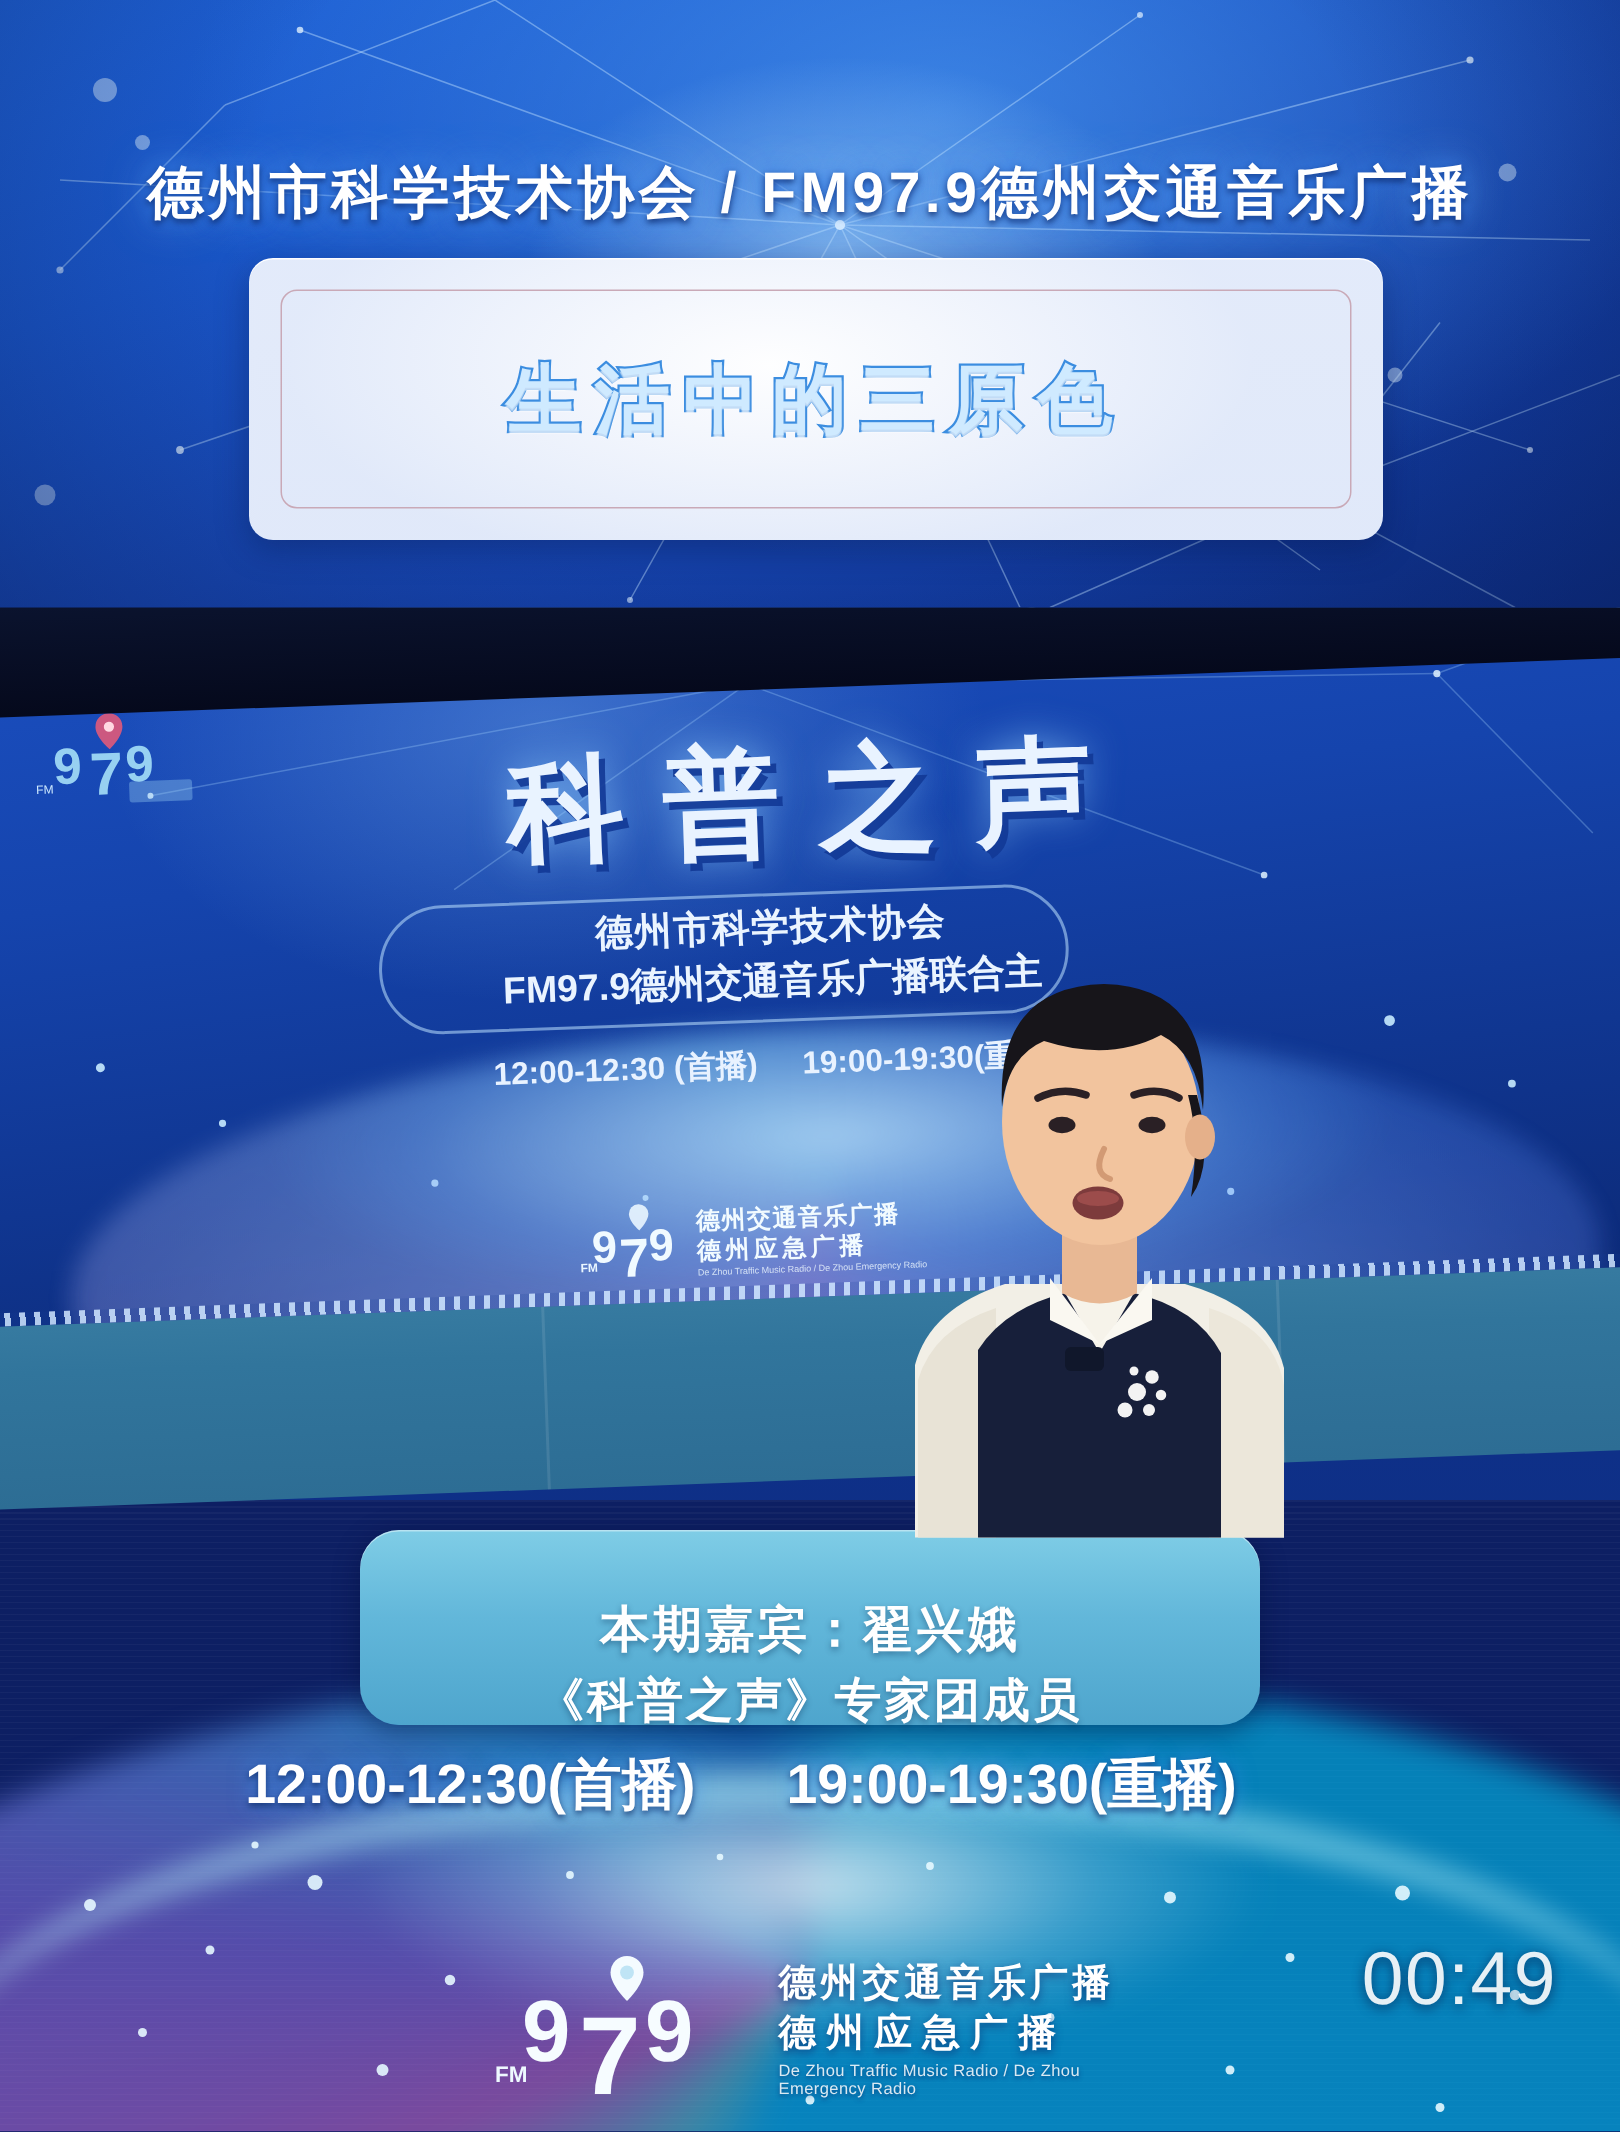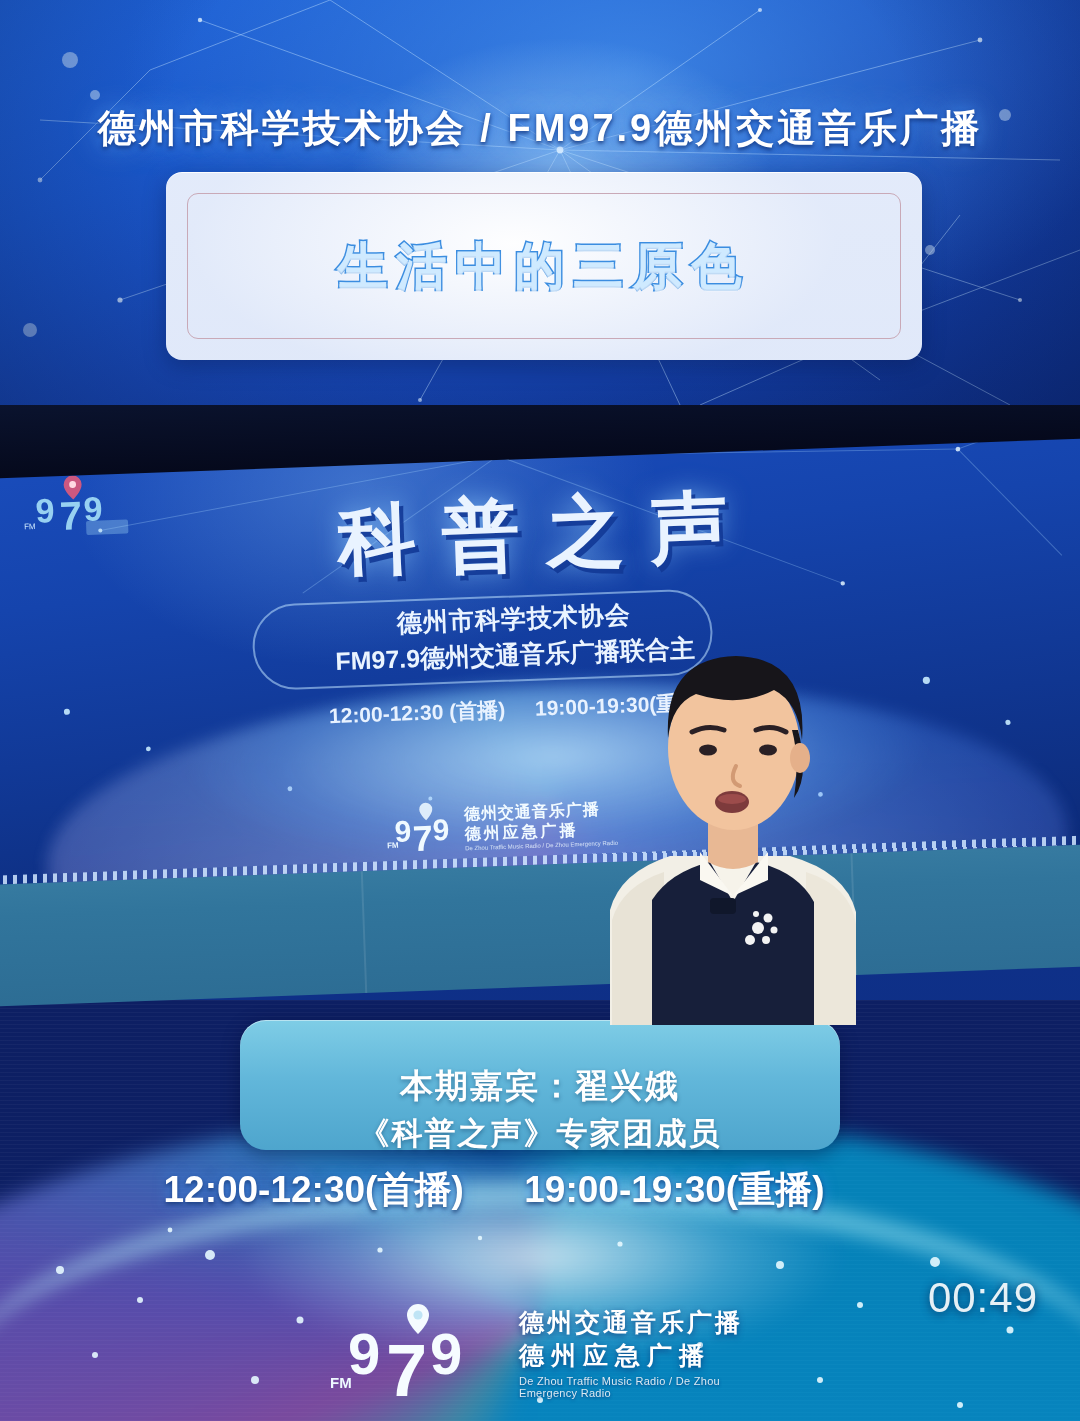--- a/index.html
+++ b/index.html
@@ -214,22 +214,22 @@
     text-shadow:0 2px 6px rgba(10,40,110,.7);
     line-height:1.22;
   }
   .bl-t2{ letter-spacing:7px; }
   .bl-t3{
     font-size:11px; color:rgba(255,255,255,.85); letter-spacing:.3px; margin-top:3px;
     text-shadow:0 1px 3px rgba(10,40,110,.7);
   }
 
   .timecode{
-    position:absolute; right:42px; top:274px;
-    font-size:42px; color:rgba(255,255,255,.9); letter-spacing:1px;
+    position:absolute; right:42px; top:290px;
+    font-size:50px; color:rgba(255,255,255,.9); letter-spacing:1px;
     text-shadow:0 2px 8px rgba(6,22,70,.7);
   }
 </style>
 </head>
 <body>
 
 <div id="stage">
 
   <div class="hero">
     <svg class="netsvg" viewBox="0 0 1080 410" preserveAspectRatio="none">

